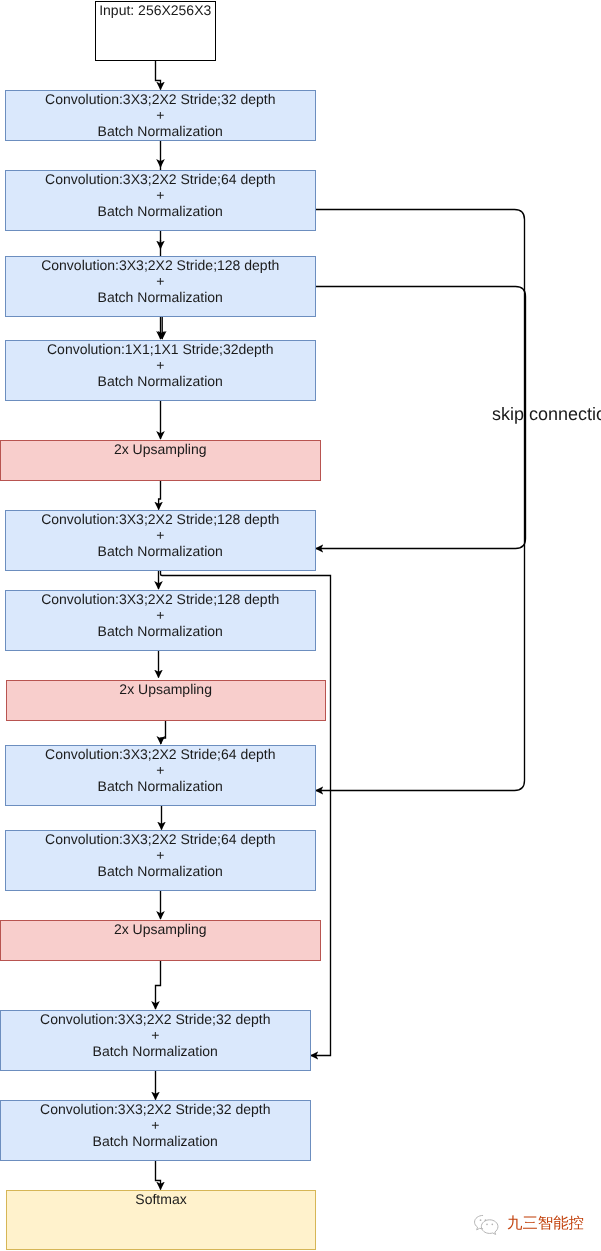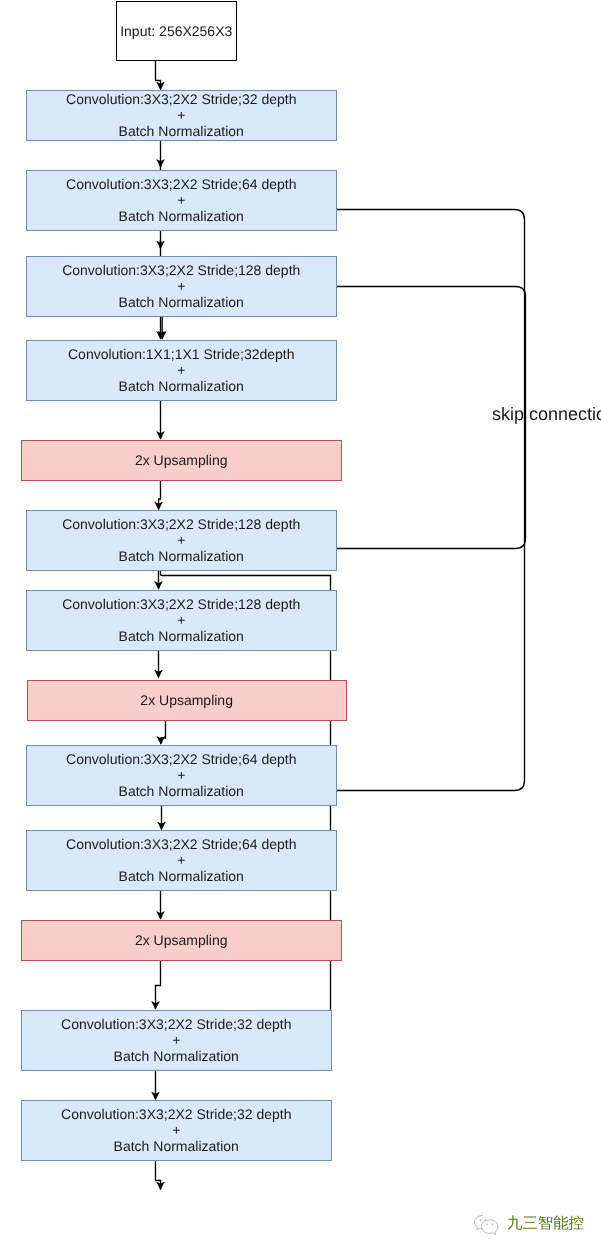--- a/index.html
+++ b/index.html
@@ -1,26 +1,26 @@
 <!DOCTYPE html>
 <html><head>
 <meta charset="utf-8">
 <title>CNN Architecture Diagram</title>
 <style>
   html,body{margin:0;padding:0;background:#ffffff;}
   body{width:601px;height:1251px;font-family:"Liberation Sans",sans-serif;overflow:hidden;text-rendering:geometricPrecision;-webkit-font-smoothing:antialiased;}
   #stage{position:relative;width:601px;height:1251px;background:#ffffff;-webkit-font-smoothing:antialiased;}
   .node{position:absolute;box-sizing:border-box;display:flex;flex-direction:column;
-        align-items:center;justify-content:center;text-align:center;margin-left:21px;}
+        align-items:center;justify-content:flex-start;text-align:center;}
   .node span{display:block;font-size:14px;line-height:16px;color:#1a1a1a;}
   .node .t2{line-height:16px;}
   svg.edges{position:absolute;left:0;top:0;pointer-events:none;}
   .label{position:absolute;font-size:18px;color:#1a1a1a;white-space:nowrap;left:492px;top:404px;}
   .wmark{position:absolute;left:472px;top:1214px;display:flex;align-items:flex-start;gap:5px;}
-  .wmark .wtext{font-family:"DejaVu Sans",sans-serif;font-size:15.4px;color:#4d7c0f;letter-spacing:0px;line-height:19px;}
+  .wmark .wtext{font-family:"DejaVu Sans",sans-serif;font-size:15.4px;color:#c2410c;letter-spacing:0px;line-height:19px;}
 </style>
 </head>
 <body>
 
 <div id="stage">
   <svg class="edges" width="601" height="1251">
     <defs>
       <marker id="ah" viewBox="0 0 10 10" refX="9.2" refY="5" markerWidth="6.4" markerHeight="6.4" orient="auto-start-reverse" markerUnits="strokeWidth">
         <path d="M 0 0 L 10 5 L 0 10 L 2.6 5 z" fill="#000"></path>
       </marker>
@@ -115,13 +115,16 @@
     <div class="node" style="left: 0px; top: 1010px; width: 310.5px; height: 60.5px; background: rgb(218, 232, 252); border: 1px solid rgb(108, 142, 191);">
       <span class="t1">Convolution:3X3;2X2 Stride;32 depth</span>
       <span class="t2">+</span>
       <span class="t3">Batch Normalization</span>
     </div>
     <div class="node" style="left: 0px; top: 1100px; width: 310.5px; height: 60.5px; background: rgb(218, 232, 252); border: 1px solid rgb(108, 142, 191);">
       <span class="t1">Convolution:3X3;2X2 Stride;32 depth</span>
       <span class="t2">+</span>
       <span class="t3">Batch Normalization</span>
     </div>
+    <div class="node" style="left: 6px; top: 1190px; width: 310px; height: 59.5px; background: rgb(255, 242, 204); border: 1px solid rgb(214, 182, 86);">
+      <span class="single">Softmax</span>
+    </div>
   </div>
 
 </body></html>

